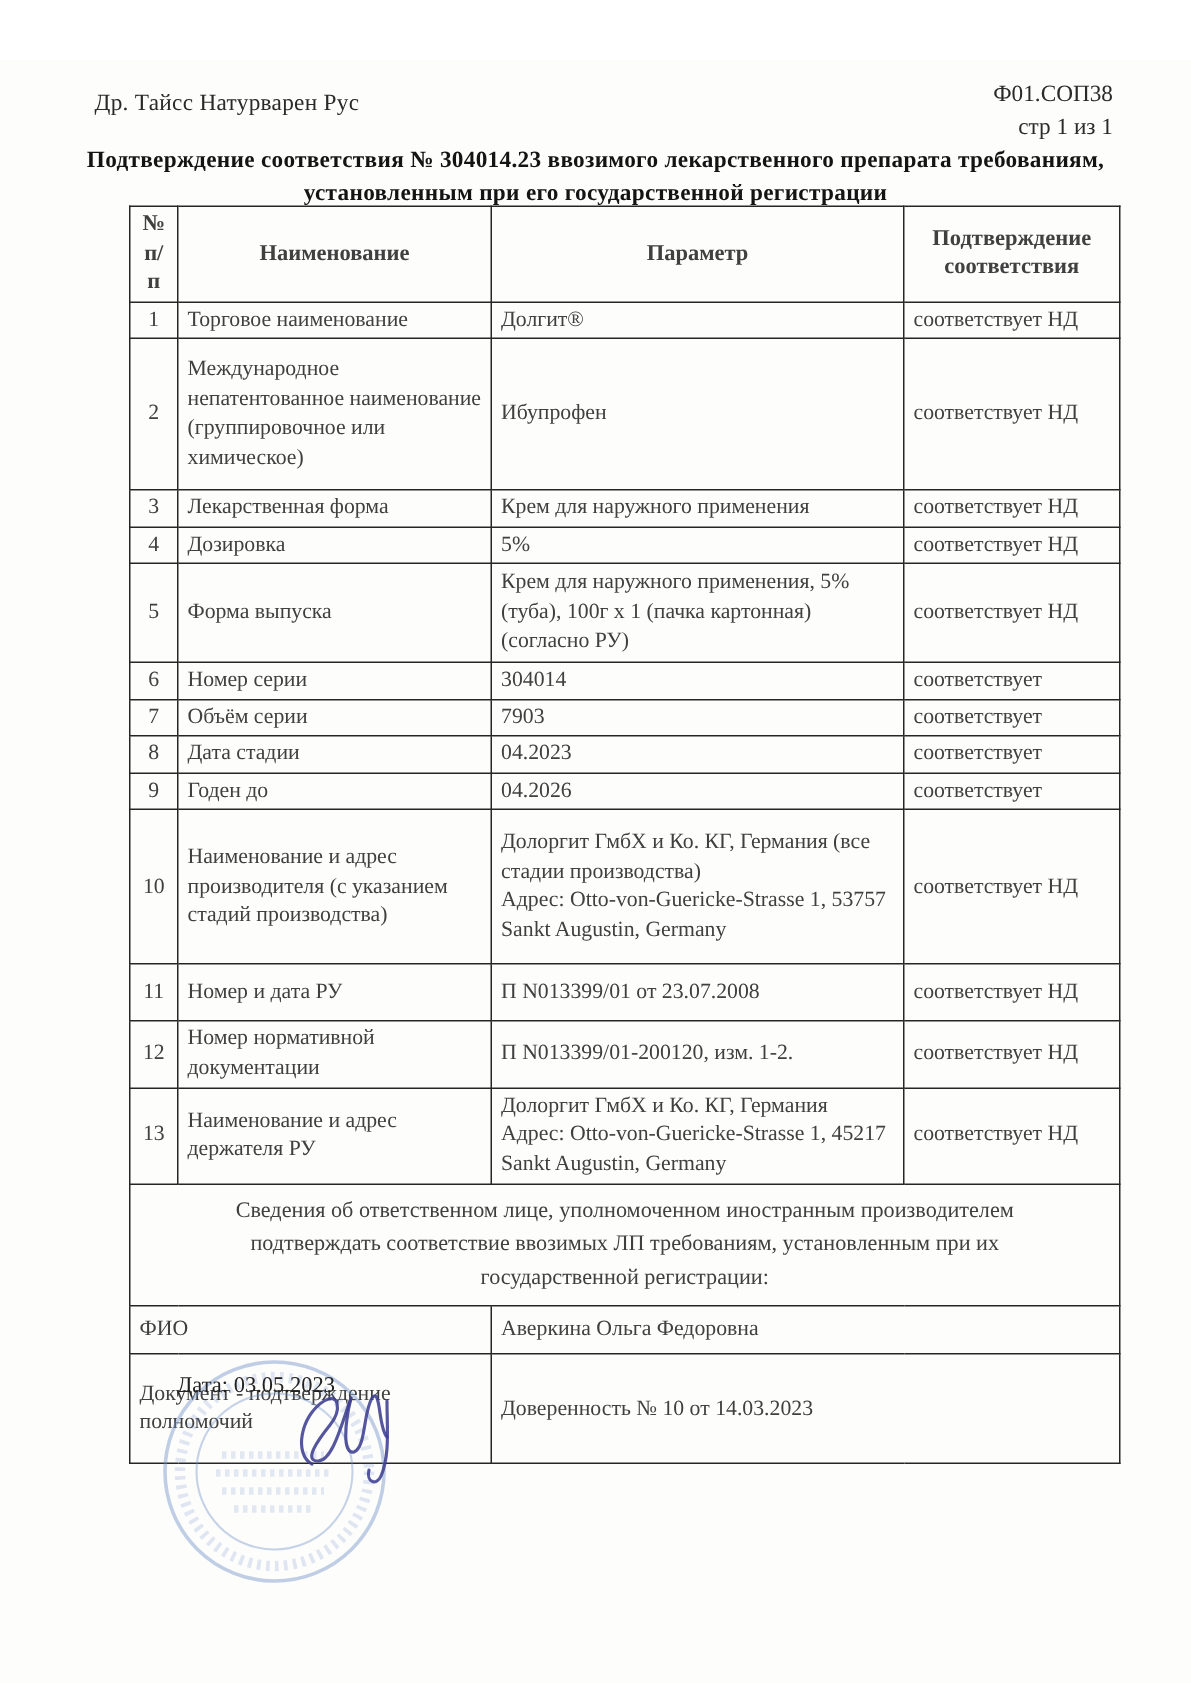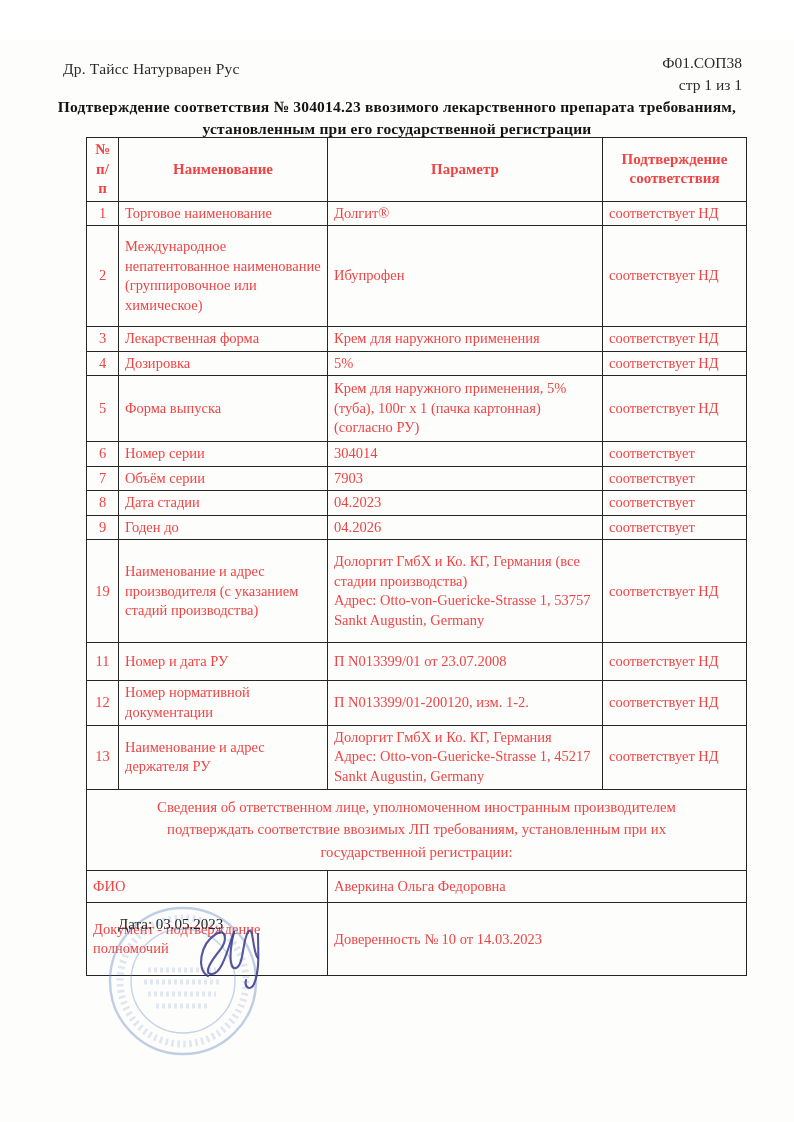--- a/index.html
+++ b/index.html
@@ -16,21 +16,21 @@
   
   .company{position:absolute;top:20px;left:63px;font-size:15.5px;letter-spacing:.2px;color:#2a2a2a;}
   .form-meta{position:absolute;top:12px;right:52px;text-align:right;font-size:15.5px;color:#2a2a2a;line-height:1.4;}
   
   .doc-title{position:absolute;top:56px;left:0;width:794px;text-align:center;
     font-weight:bold;font-size:15.5px;line-height:1.45;color:#141414;letter-spacing:.2px;}
   
   table.conformity{
     position:absolute;top:97px;left:86px;width:660px;
     border-collapse:collapse;table-layout:fixed;
-    font-size:14.5px;color:#ef4444;
+    font-size:14.5px;color:#404040;
   }
   table.conformity td,table.conformity th{
     border:1.6px solid #262626;
     padding:2px 6px;
     vertical-align:middle;
     line-height:1.35;
     overflow:hidden;
   }
   table.conformity th{font-weight:bold;text-align:center;font-size:15px;line-height:1.3;}
   td.c-num{text-align:center;padding:2px 2px;}
@@ -130,21 +130,21 @@
         <td class="c-param">04.2023</td>
         <td class="c-conf">соответствует</td>
       </tr>
       <tr style="height:20px">
         <td class="c-num">9</td>
         <td class="c-name">Годен до</td>
         <td class="c-param">04.2026</td>
         <td class="c-conf">соответствует</td>
       </tr>
       <tr style="height:103px">
-        <td class="c-num">19</td>
+        <td class="c-num">10</td>
         <td class="c-name">Наименование и адрес производителя (с указанием стадий производства)</td>
         <td class="c-param">Долоргит ГмбХ и Ко. КГ, Германия (все стадии производства)
 Адрес: Otto-von-Guericke-Strasse 1, 53757 Sankt Augustin, Germany</td>
         <td class="c-conf">соответствует НД</td>
       </tr>
       <tr style="height:38px">
         <td class="c-num">11</td>
         <td class="c-name">Номер и дата РУ</td>
         <td class="c-param">П N013399/01 от 23.07.2008</td>
         <td class="c-conf">соответствует НД</td>

